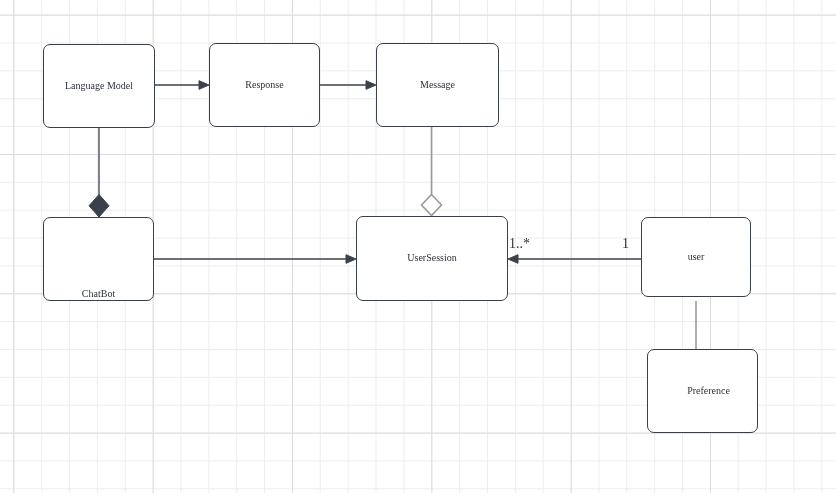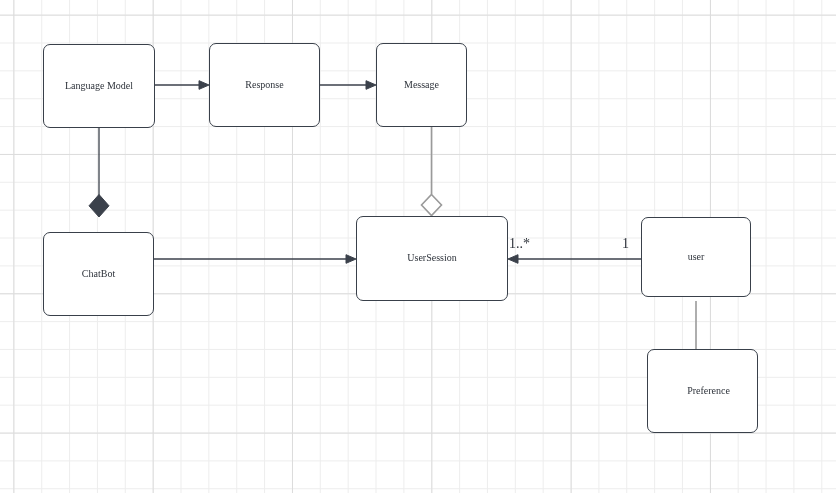--- a/index.html
+++ b/index.html
@@ -49,22 +49,22 @@
   }
   .node .label {
     font-size: 10px;
     color: #2e333b;
     line-height: 1.25;
     max-width: 92px;
   }
   .node-usersession .label { max-width: 130px; }
   #node-language-model { left: 43px;  top: 44px;  width: 112px; height: 84px; }
   #node-response       { left: 209px; top: 43px;  width: 111px; height: 84px; }
-  #node-message        { left: 376px; top: 43px;  width: 91px; height: 84px; }
-  #node-chatbot        { left: 43px;  top: 232px; width: 111px; height: 84px; }
+  #node-message        { left: 376px; top: 43px;  width: 123px; height: 84px; }
+  #node-chatbot        { left: 43px;  top: 217px; width: 111px; height: 84px; align-items: flex-end; }
   #node-usersession    { left: 356px; top: 216px; width: 152px; height: 85px; }
   #node-user           { left: 641px; top: 217px; width: 110px; height: 80px; }
   #node-preference     { left: 647px; top: 349px; width: 111px; height: 84px; padding-left: 12px; }
 
   .edge-label {
     position: absolute;
     font-size: 14px;
     color: #2e333b;
     white-space: nowrap;
   }

